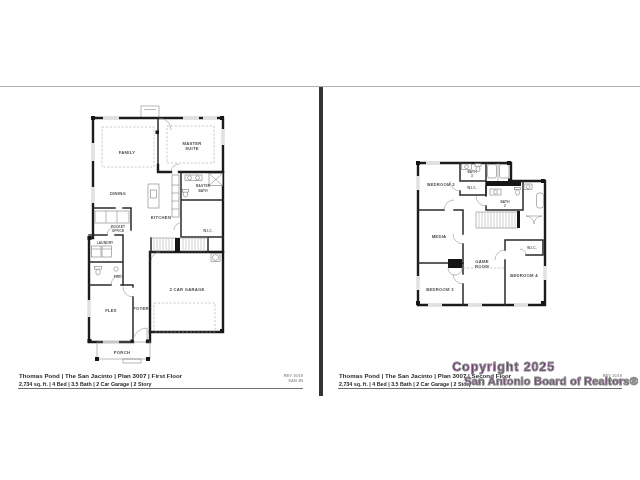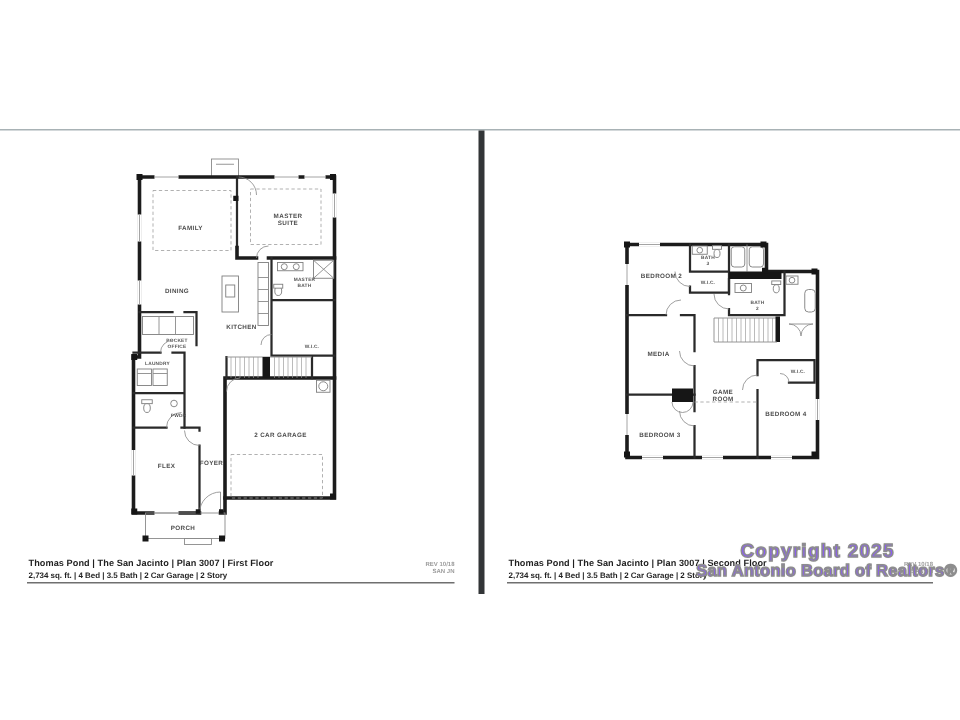--- a/index.html
+++ b/index.html
@@ -17,22 +17,22 @@
   .f-specs { font-size:5.3px; font-weight:bold; color:#1f1f1f; margin-top:2px; }
 
   .rev { position:absolute; font-size:4px; font-weight:bold; color:#9b9b9b; text-align:right; line-height:1.25; }
   .rev-left  { right:337px; top:373px; }
   .rev-right { right:18px;  top:373px; }
 
   .rule { position:absolute; height:1px; background:#6f6f6f; }
   .rule-left  { left:18px;  top:388px; width:285px; }
   .rule-right { left:338px; top:388px; width:284px; }
 
-  .watermark { position:absolute; right:2px; top:360px; text-align:center; z-index:6;
-               color:#8b5cf6; font-weight:bold; -webkit-text-stroke:1px #8d8d8d;
+  .watermark { position:absolute; right:2px; top:360px; text-align:left; z-index:6;
+               color:#701a75; font-weight:bold; -webkit-text-stroke:1px #8d8d8d;
                text-shadow:0 0 1px #a5a5a5; }
   .wm1 { font-size:12.5px; letter-spacing:0.9px; }
   .wm2 { font-size:11px;  letter-spacing:0.2px; margin-top:1px;margin-left:12px; }
 
   .plan-svg { position:absolute; }
   .plan1 { left:75px;  top:95px; }
   .plan2 { left:408px; top:148px; }
 
   svg .wall     { stroke:#1c1c1c; stroke-width:2.4; fill:none; stroke-linecap:square; }
   svg .wall-med { stroke:#2a2a2a; stroke-width:1.5; fill:none; stroke-linecap:square; }

